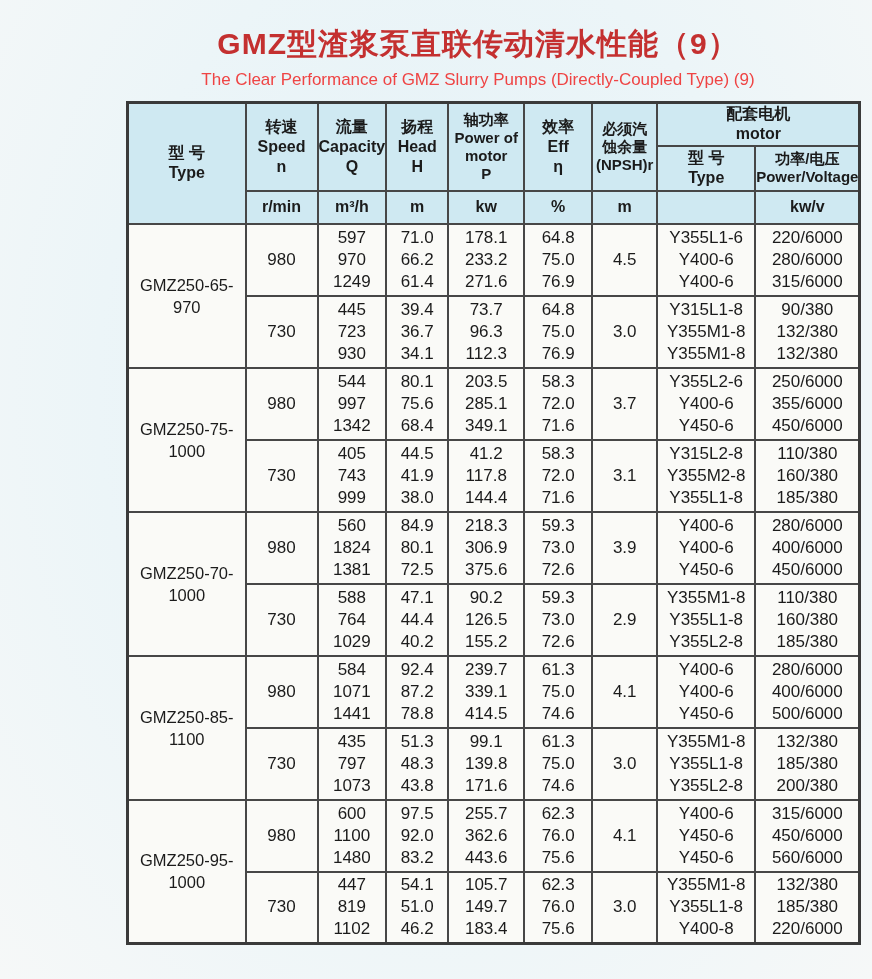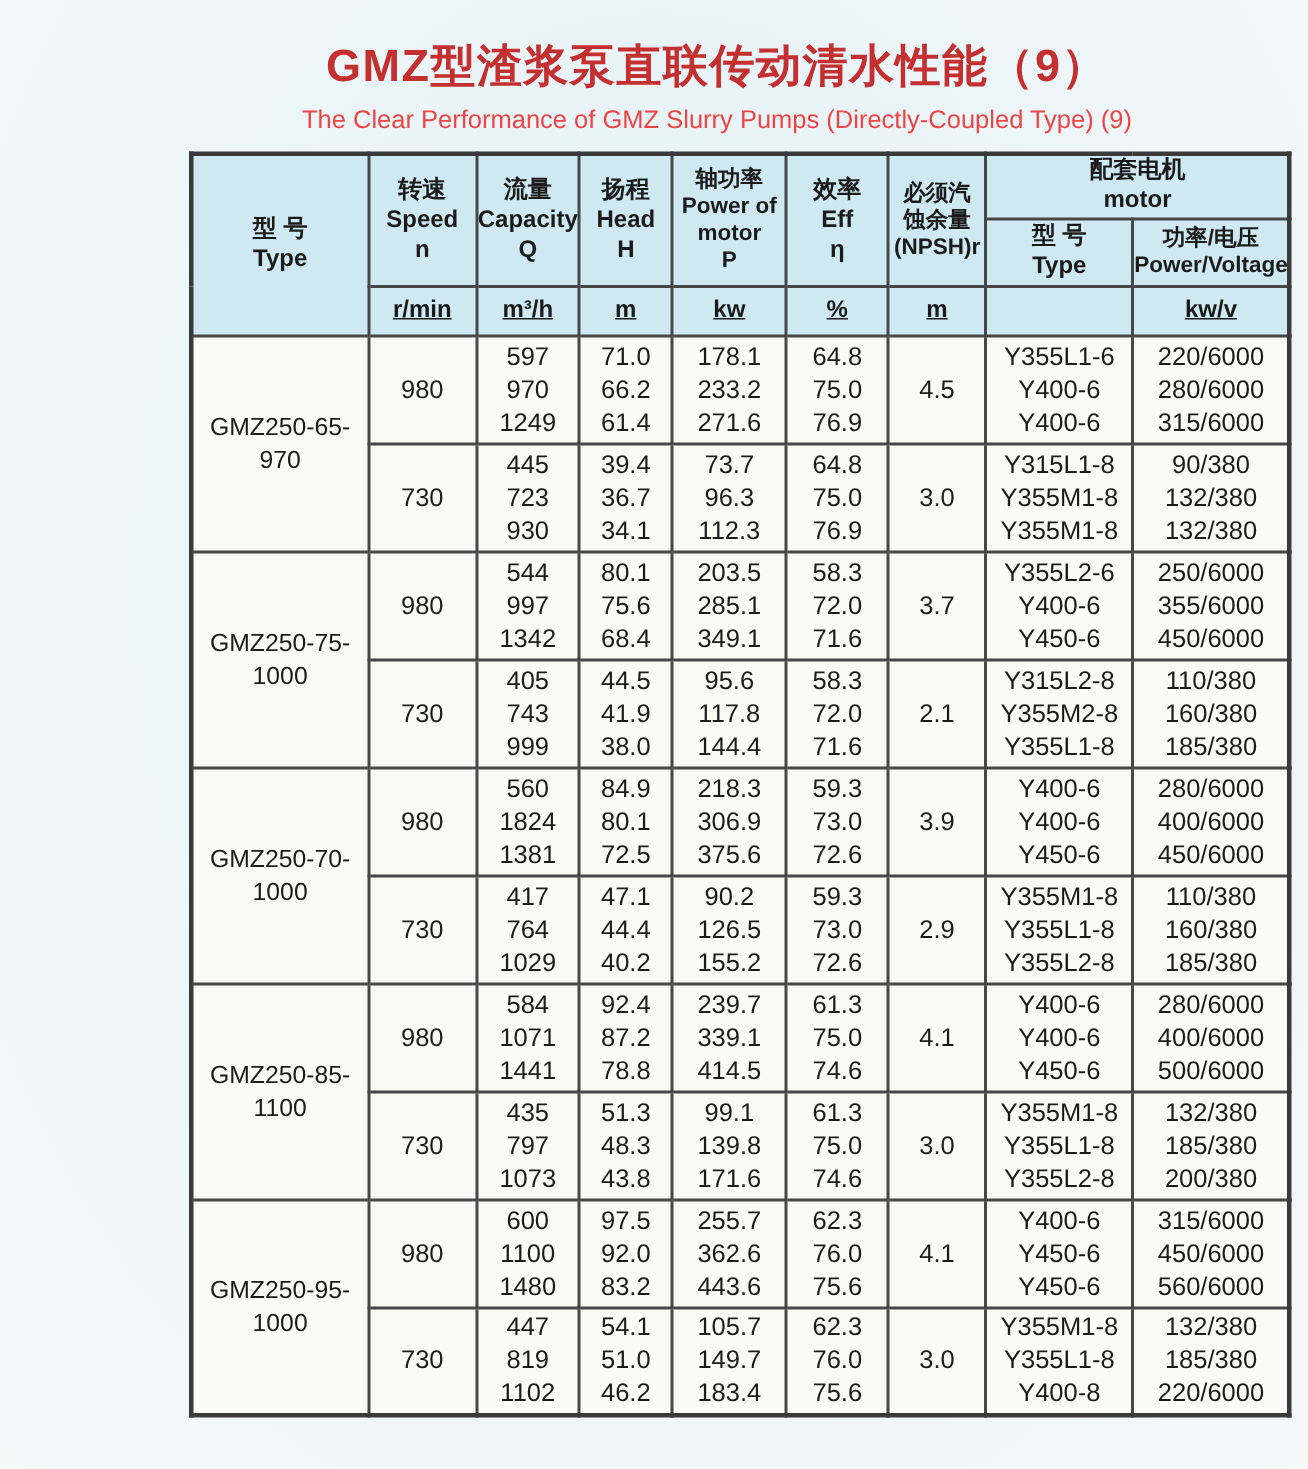--- a/index.html
+++ b/index.html
@@ -34,21 +34,21 @@
     padding:0;
     white-space:pre-line;
   }
   .spec thead th{
     background:#cfe9f2;
     font-weight:bold;
     font-size:16px;line-height:20px;
     color:#1b1b1b;
   }
   .spec thead th.small-lines{font-size:15px;line-height:18px;}
-  .spec thead tr.units-row th{font-size:16px;font-weight:bold;line-height:18px;text-decoration:underline;}
+  .spec thead tr.units-row th{font-size:16px;font-weight:bold;line-height:18px;}
   .spec tbody td{
     background:#fafaf7;
     font-size:17px;line-height:22px;
     color:#1b1b1b;
   }
   .spec tbody td.type-cell{font-size:16.5px;letter-spacing:0;margin-top:28px;}
   .footnote{
     margin:9px 0 0 86px;
     font-size:15px;color:#1f1f1f;
   }
@@ -186,27 +186,27 @@
 450/6000</td>
         </tr>
         <tr style="height: 72px;">
           <td>730</td>
           <td>405
 743
 999</td>
           <td>44.5
 41.9
 38.0</td>
-          <td>95.6
+          <td>41.2
 117.8
 144.4</td>
           <td>58.3
 72.0
 71.6</td>
-          <td>2.1</td>
+          <td>3.1</td>
           <td>Y315L2-8
 Y355M2-8
 Y355L1-8</td>
           <td>110/380
 160/380
 185/380</td>
         </tr>
         <tr style="height: 72px;">
           <td rowspan="2" class="type-cell">GMZ250-70-1000</td>
           <td>980</td>
@@ -225,21 +225,21 @@
           <td>3.9</td>
           <td>Y400-6
 Y400-6
 Y450-6</td>
           <td>280/6000
 400/6000
 450/6000</td>
         </tr>
         <tr style="height: 72px;">
           <td>730</td>
-          <td>417
+          <td>588
 764
 1029</td>
           <td>47.1
 44.4
 40.2</td>
           <td>90.2
 126.5
 155.2</td>
           <td>59.3
 73.0

